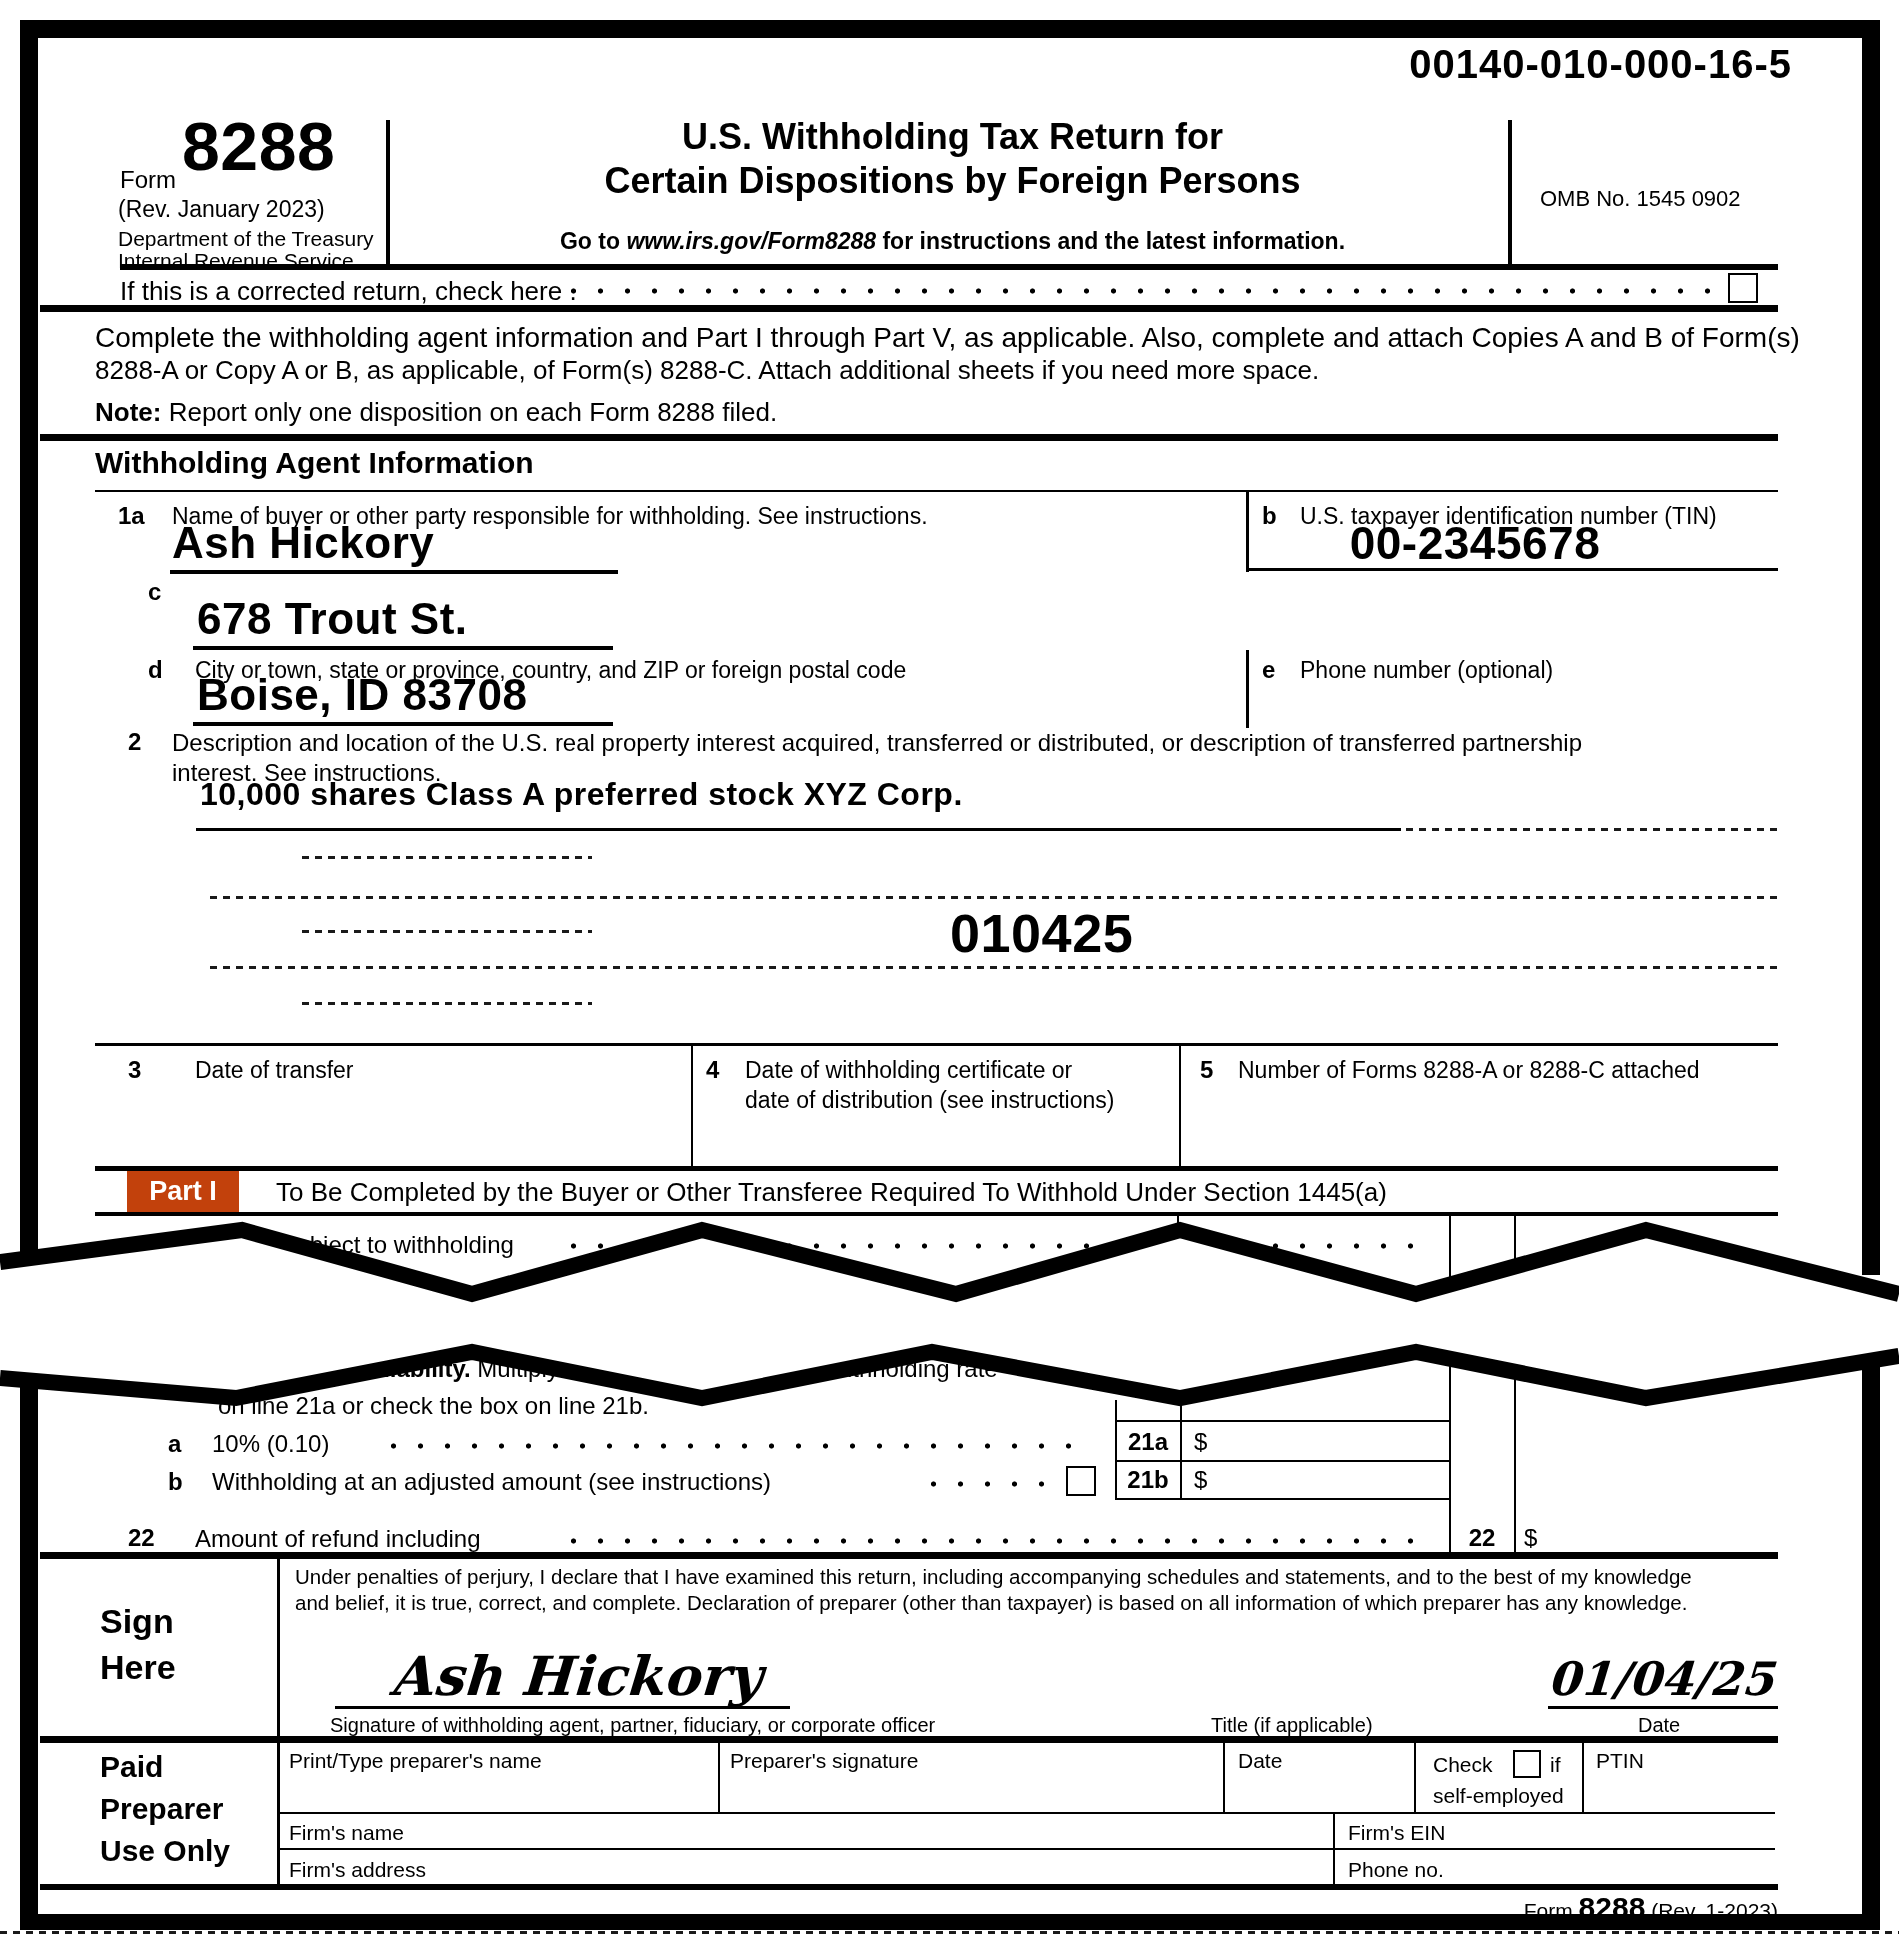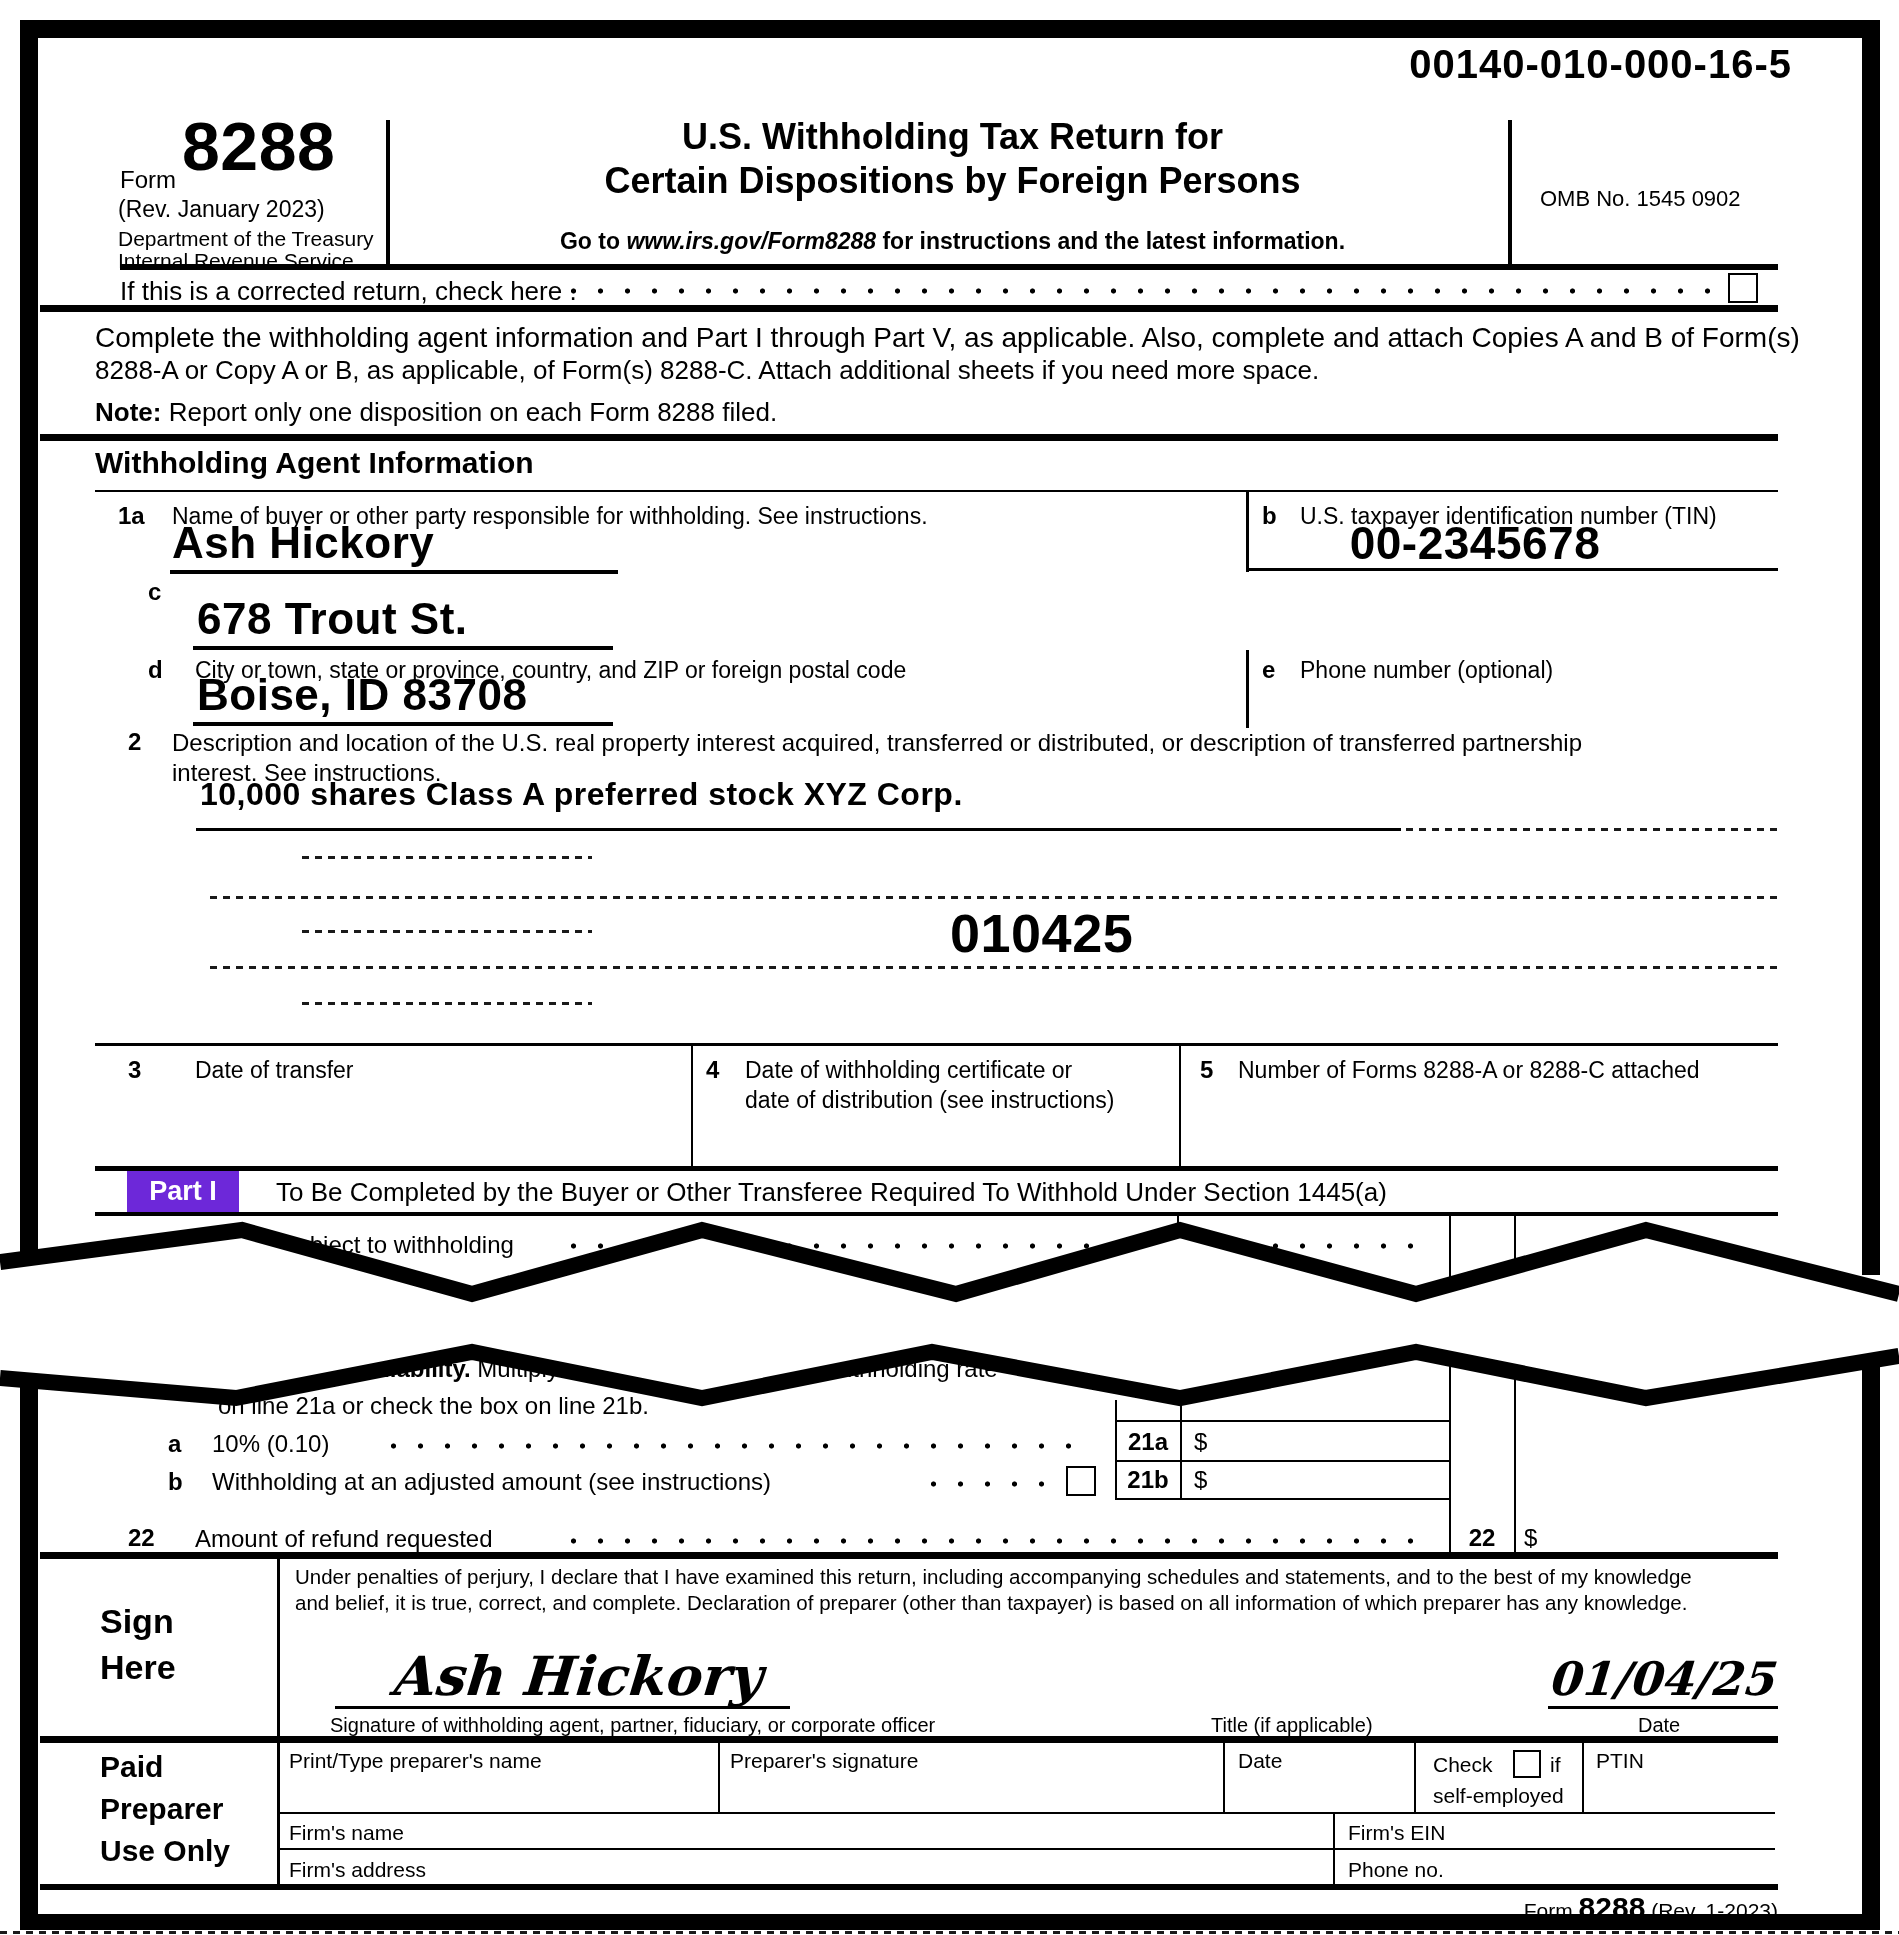--- a/index.html
+++ b/index.html
@@ -103,21 +103,21 @@
   <div class="bar" style="left:1179px;top:1046px;width:2px;height:120px;"></div>
   <div class="abs num" style="left:128px;top:1056px;">3</div>
   <div class="abs lbl" style="left:195px;top:1057px;">Date of transfer</div>
   <div class="abs num" style="left:706px;top:1056px;">4</div>
   <div class="abs lbl" style="left:745px;top:1057px;">Date of withholding certificate or</div>
   <div class="abs lbl" style="left:745px;top:1087px;">date of distribution (see instructions)</div>
   <div class="abs num" style="left:1200px;top:1056px;">5</div>
   <div class="abs lbl" style="left:1238px;top:1057px;width:540px;">Number of Forms 8288-A or 8288-C attached</div>
 
   <div class="bar" style="left:95px;top:1166px;width:1683px;height:5px;"></div>
-  <div class="abs center" style="left:127px;top:1171px;width:112px;height:41px;background:#6d28d9;color:#fff;font-weight:bold;font-size:27px;line-height:41px;">Part I</div>
+  <div class="abs center" style="left:127px;top:1171px;width:112px;height:41px;background:#c2410c;color:#fff;font-weight:bold;font-size:27px;line-height:41px;">Part I</div>
   <div class="abs" style="left:276px;top:1177px;font-size:26px;font-weight:normal;">To Be Completed by the Buyer or Other Transferee Required To Withhold Under Section 1445(a)</div>
   <div class="bar" style="left:95px;top:1212px;width:1683px;height:4px;"></div>
 
   <div class="bar" style="left:1177px;top:1216px;width:2px;height:60px;"></div>
   <div class="bar" style="left:1449px;top:1216px;width:2px;height:62px;"></div>
   <div class="bar" style="left:1514px;top:1216px;width:2px;height:62px;"></div>
   <div class="abs num" style="left:148px;top:1230px;">6</div>
   <div class="abs lbl" style="left:195px;top:1231px;font-size:24px;">Amount subject to withholding</div>
   <div class="dots" style="left:560px;top:1242px;width:860px;"></div>
 
@@ -151,21 +151,21 @@
 
   <div class="abs num" style="left:168px;top:1468px;">b</div>
   <div class="abs lbl" style="left:212px;top:1468px;font-size:24px;">Withholding at an adjusted amount (see instructions)</div>
   <div class="dots" style="left:920px;top:1480px;width:135px;"></div>
   <div class="cbx" style="left:1066px;top:1466px;width:26px;height:26px;"></div>
   <div class="abs num center" style="left:1117px;top:1466px;width:62px;">21b</div>
   <div class="abs lbl" style="left:1194px;top:1466px;font-size:24px;">$</div>
   <div class="abs" style="left:1215px;top:1462px;width:230px;height:34px;"></div>
 
   <div class="abs num" style="left:128px;top:1524px;">22</div>
-  <div class="abs lbl" style="left:195px;top:1525px;font-size:24px;">Amount of refund requested</div>
+  <div class="abs lbl" style="left:195px;top:1525px;font-size:24px;">Amount of refund including</div>
   <div class="dots" style="left:560px;top:1537px;width:875px;"></div>
   <div class="abs num center" style="left:1451px;top:1524px;width:62px;">22</div>
   <div class="abs lbl" style="left:1524px;top:1524px;font-size:24px;">$</div>
   <div class="abs" style="left:1548px;top:1520px;width:220px;height:34px;"></div>
   <div class="bar" style="left:40px;top:1552px;width:1738px;height:7px;"></div>
 
   <div class="bar" style="left:277px;top:1559px;width:3px;height:180px;"></div>
   <div class="abs lbl-sm" style="left:295px;top:1591px;font-size:20.5px;">and belief, it is true, correct, and complete. Declaration of preparer (other than taxpayer) is based on all information of which preparer has any knowledge.</div>
   <div class="abs lbl-sm" style="left:295px;top:1565px;font-size:20.5px;">Under penalties of perjury, I declare that I have examined this return, including accompanying schedules and statements, and to the best of my knowledge</div>
   <div class="abs" style="left:100px;top:1602px;font-size:34px;font-weight:bold;">Sign</div>

